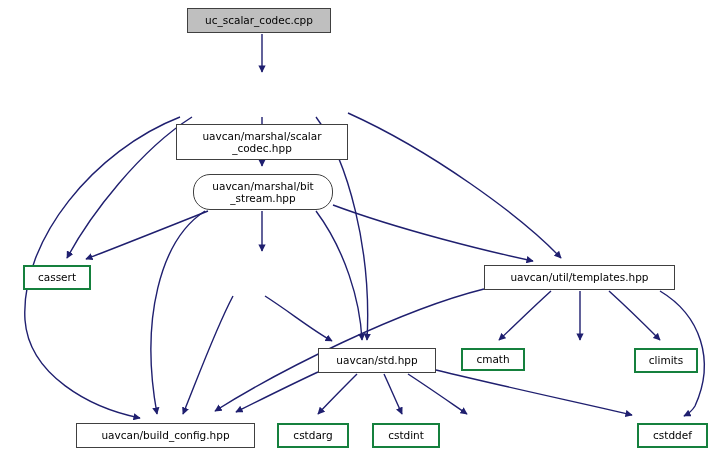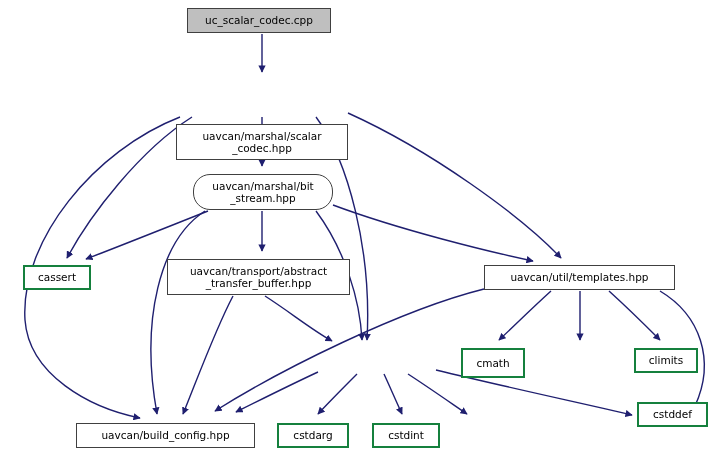--- a/index.html
+++ b/index.html
@@ -118,31 +118,30 @@
 
   <div class="node strong" style="left:193px; top:174px; width:140px; height:36px;border-radius:17px;">
     <span>uavcan/marshal/bit
 _stream.hpp</span>
   </div>
 
   <div class="node" style="left:23px; top:265px; width:68px; height:25px;">
     <span>cassert</span>
   </div>
 
-  <div class="node strong" style="left:167px; top:259px; width:183px; height:36px;">
-    <span>uavcan/transport/abstract
-_transfer_buffer.hpp</span>
-  </div>
 
   <div class="node strong" style="left:484px; top:265px; width:191px; height:25px;">
     <span>uavcan/util/templates.hpp</span>
   </div>
 
+  <div class="node strong" style="left:318px; top:348px; width:118px; height:25px;">
+    <span>uavcan/std.hpp</span>
+  </div>
 
-  <div class="node" style="left:461px; top:348px; width:64px; height:30px;">
+  <div class="node" style="left:461px; top:348px; width:64px; height:23px;">
     <span>cmath</span>
   </div>
 
 
   <div class="node" style="left:634px; top:348px; width:64px; height:25px;">
     <span>climits</span>
   </div>
 
   <div class="node strong" style="left:76px; top:423px; width:179px; height:25px;">
     <span>uavcan/build_config.hpp</span>
@@ -150,16 +149,16 @@
 
   <div class="node" style="left:277px; top:423px; width:72px; height:25px;">
     <span>cstdarg</span>
   </div>
 
   <div class="node" style="left:372px; top:423px; width:68px; height:25px;">
     <span>cstdint</span>
   </div>
 
 
-  <div class="node" style="left:637px; top:402px; width:71px; height:25px;">
+  <div class="node" style="left:637px; top:423px; width:71px; height:25px;">
     <span>cstddef</span>
   </div>
 </div>
 
 </body></html>

